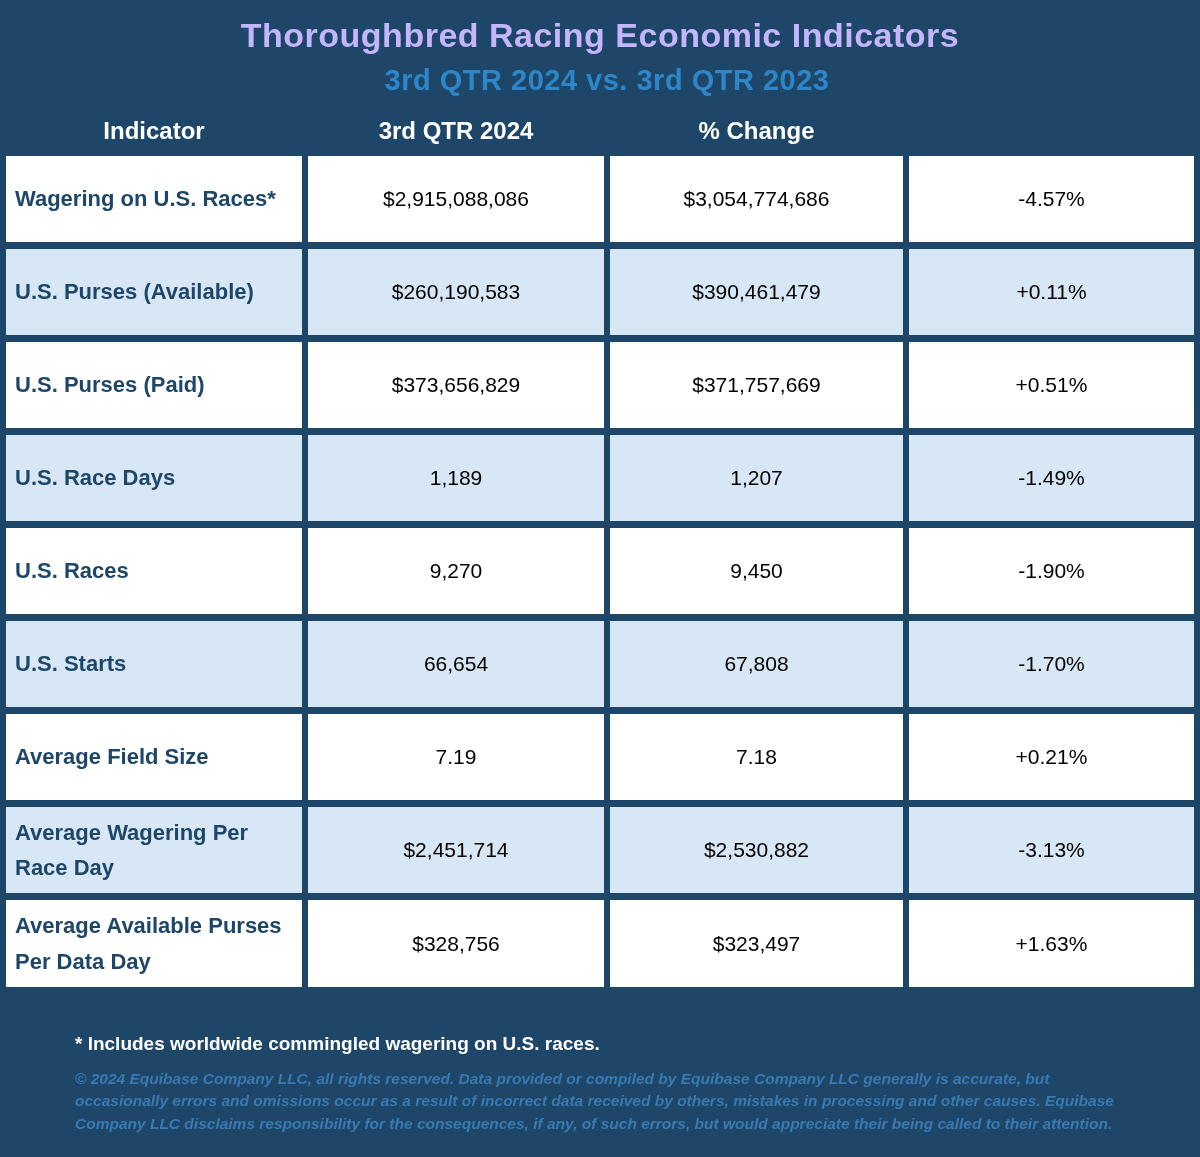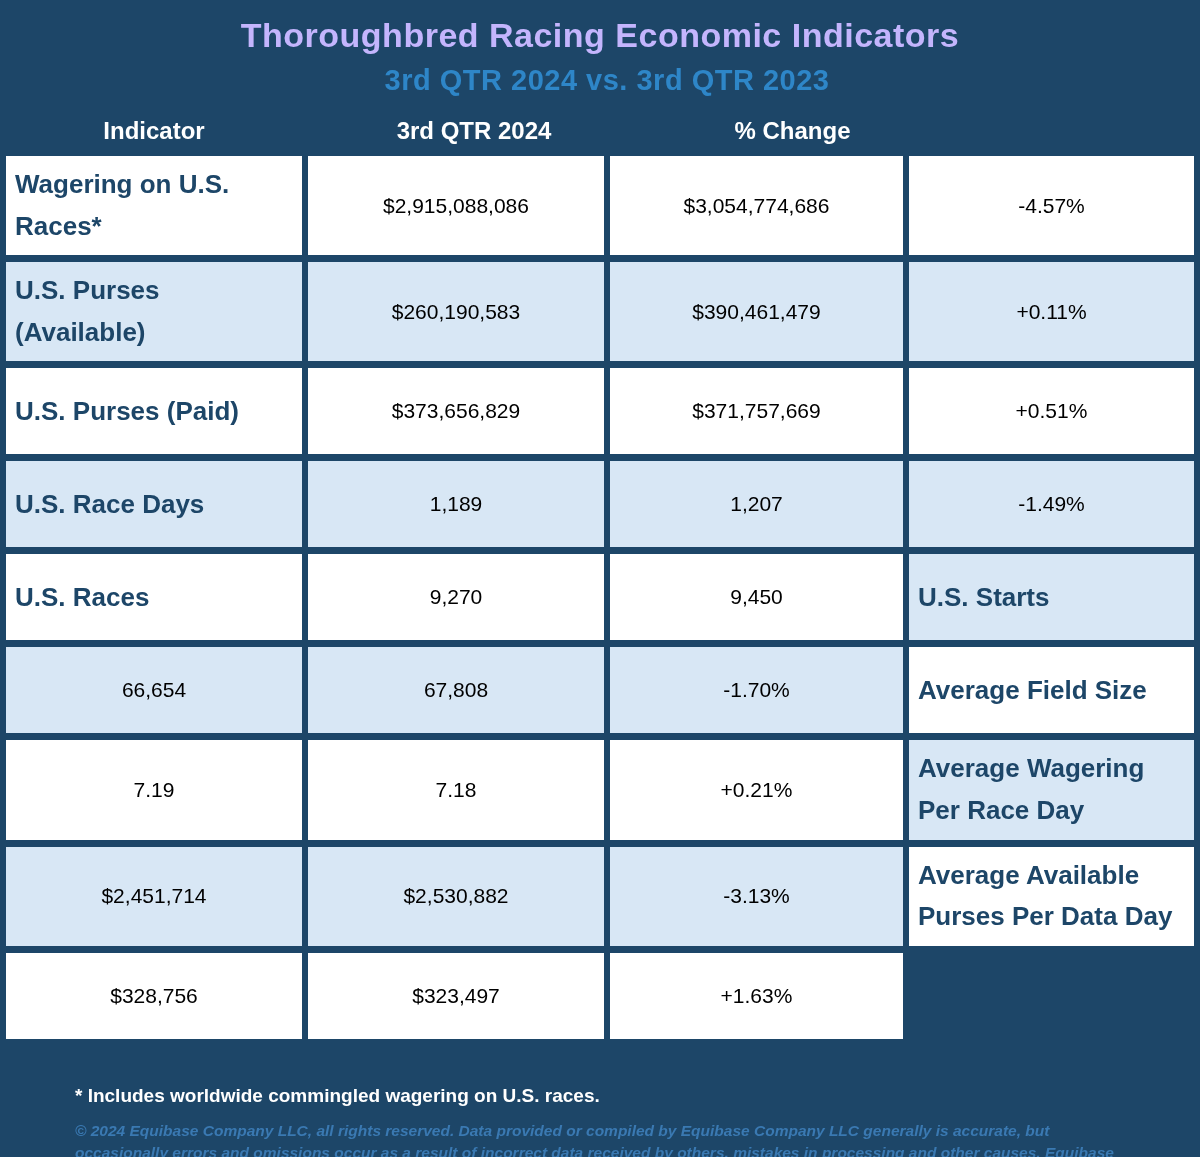--- a/index.html
+++ b/index.html
@@ -20,21 +20,21 @@
     color: #2e86c8;
     font-size: 29px;
     font-weight: bold;
     margin-top: 9px;
     letter-spacing: 0.5px;
     margin-left: 14px;
   }
   .col-headers {
     display: grid;
     grid-template-columns: 296px 296px 293px 1fr;
-    column-gap: 24px;
+    column-gap: 6px;
     margin: 12px 6px 0 6px;
   }
   .col-header {
     color: #ffffff;
     font-size: 24px;
     font-weight: bold;
     text-align: center;
     padding: 8px 0 11px 0;
   }
   .table-body {
@@ -52,21 +52,21 @@
     font-size: 21px;
     color: #000000;
   }
   .cell.alt { background: #d8e7f5; }
   .cell.indicator {
     justify-content: flex-start;
     text-align: left;
     padding: 8px 16px 8px 9px;
     color: #1d4668;
     font-weight: bold;
-    font-size: 26px;
+    font-size: 22px;
     line-height: 1.6;
   }
   .footer { margin: 46px 75px 0 75px; }
   .footnote {
     color: #ffffff;
     font-weight: bold;
     font-size: 19px;
   }
   .disclaimer {
     margin-top: 13px;
@@ -109,20 +109,21 @@
   <div class="cell">+0.51%</div>
 
   <div class="cell indicator alt">U.S. Race Days</div>
   <div class="cell alt">1,189</div>
   <div class="cell alt">1,207</div>
   <div class="cell alt">-1.49%</div>
 
   <div class="cell indicator">U.S. Races</div>
   <div class="cell">9,270</div>
   <div class="cell">9,450</div>
+  <div class="cell">-1.90%</div>
 
   <div class="cell indicator alt">U.S. Starts</div>
   <div class="cell alt">66,654</div>
   <div class="cell alt">67,808</div>
   <div class="cell alt">-1.70%</div>
 
   <div class="cell indicator">Average Field Size</div>
   <div class="cell">7.19</div>
   <div class="cell">7.18</div>
   <div class="cell">+0.21%</div>

